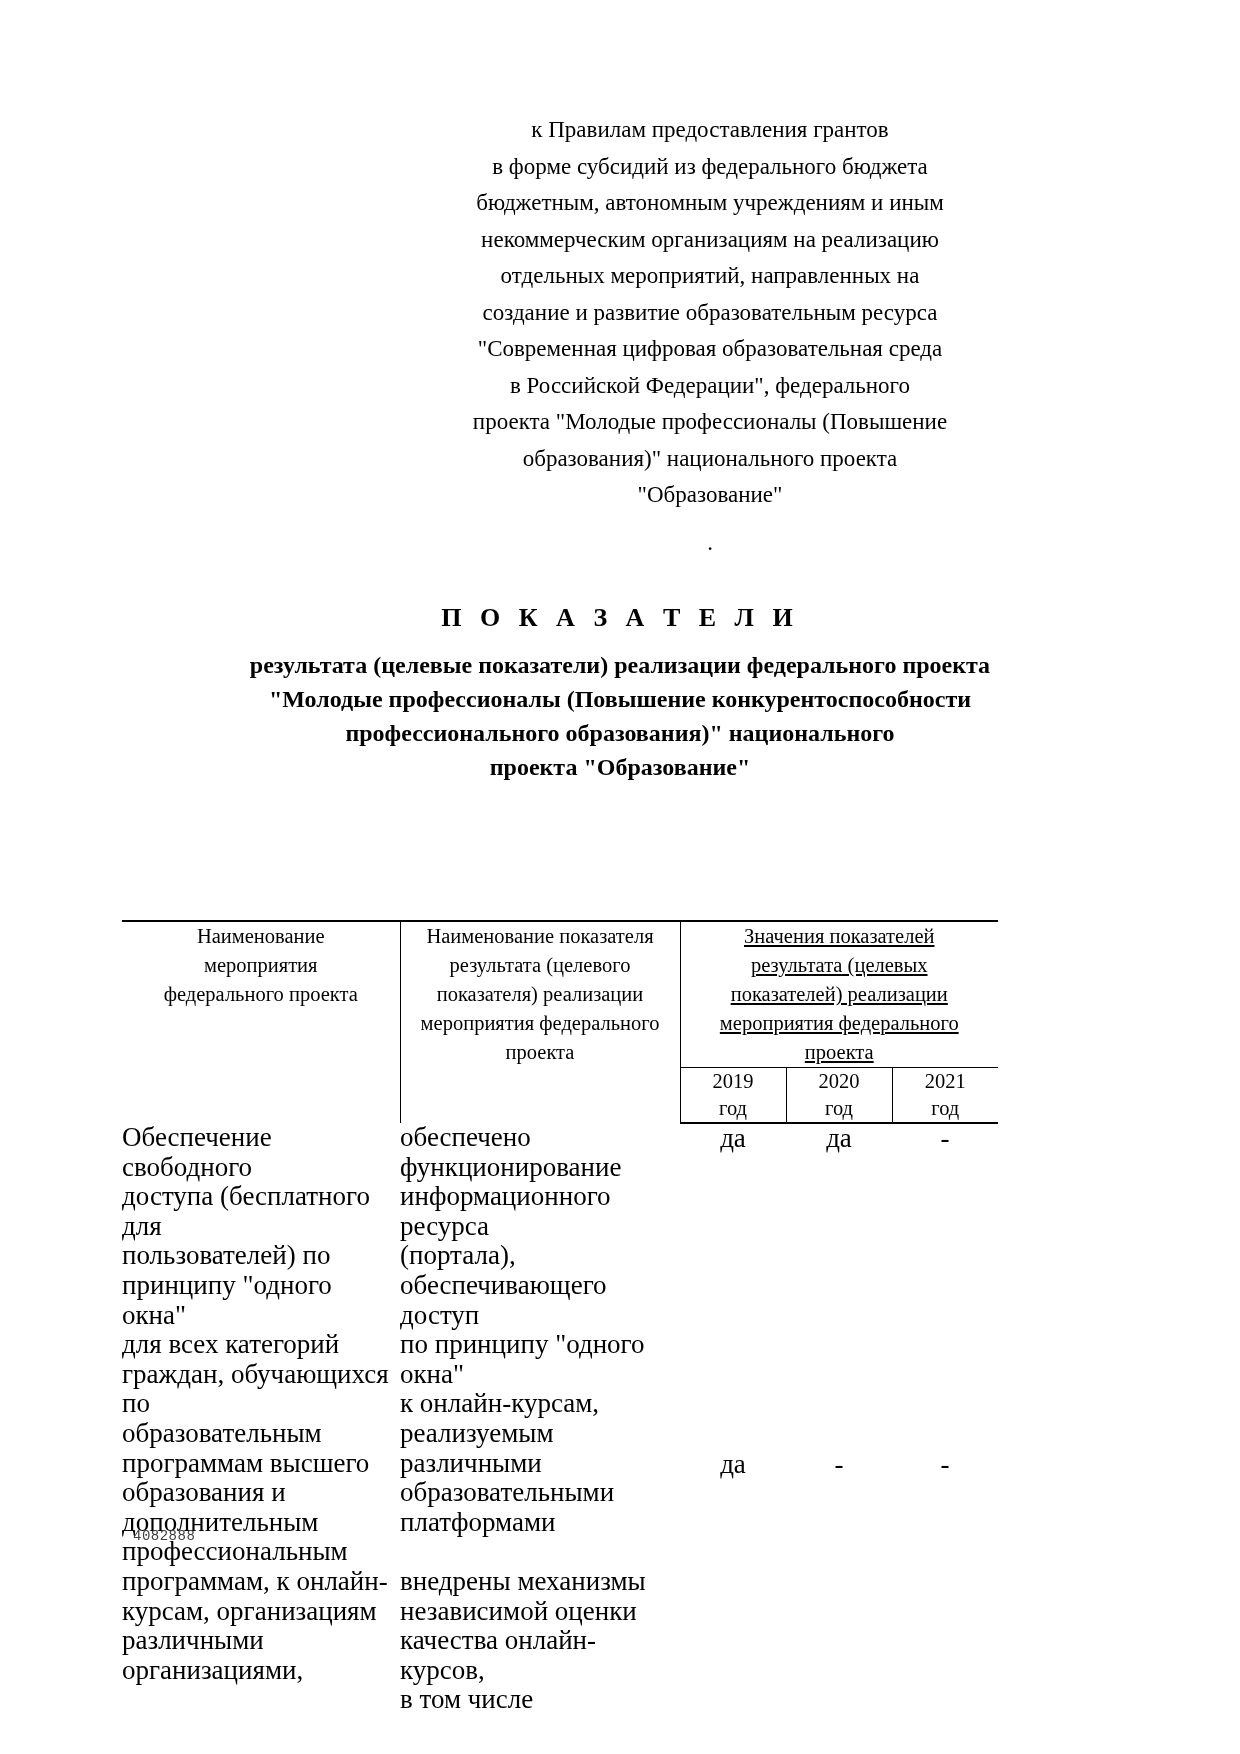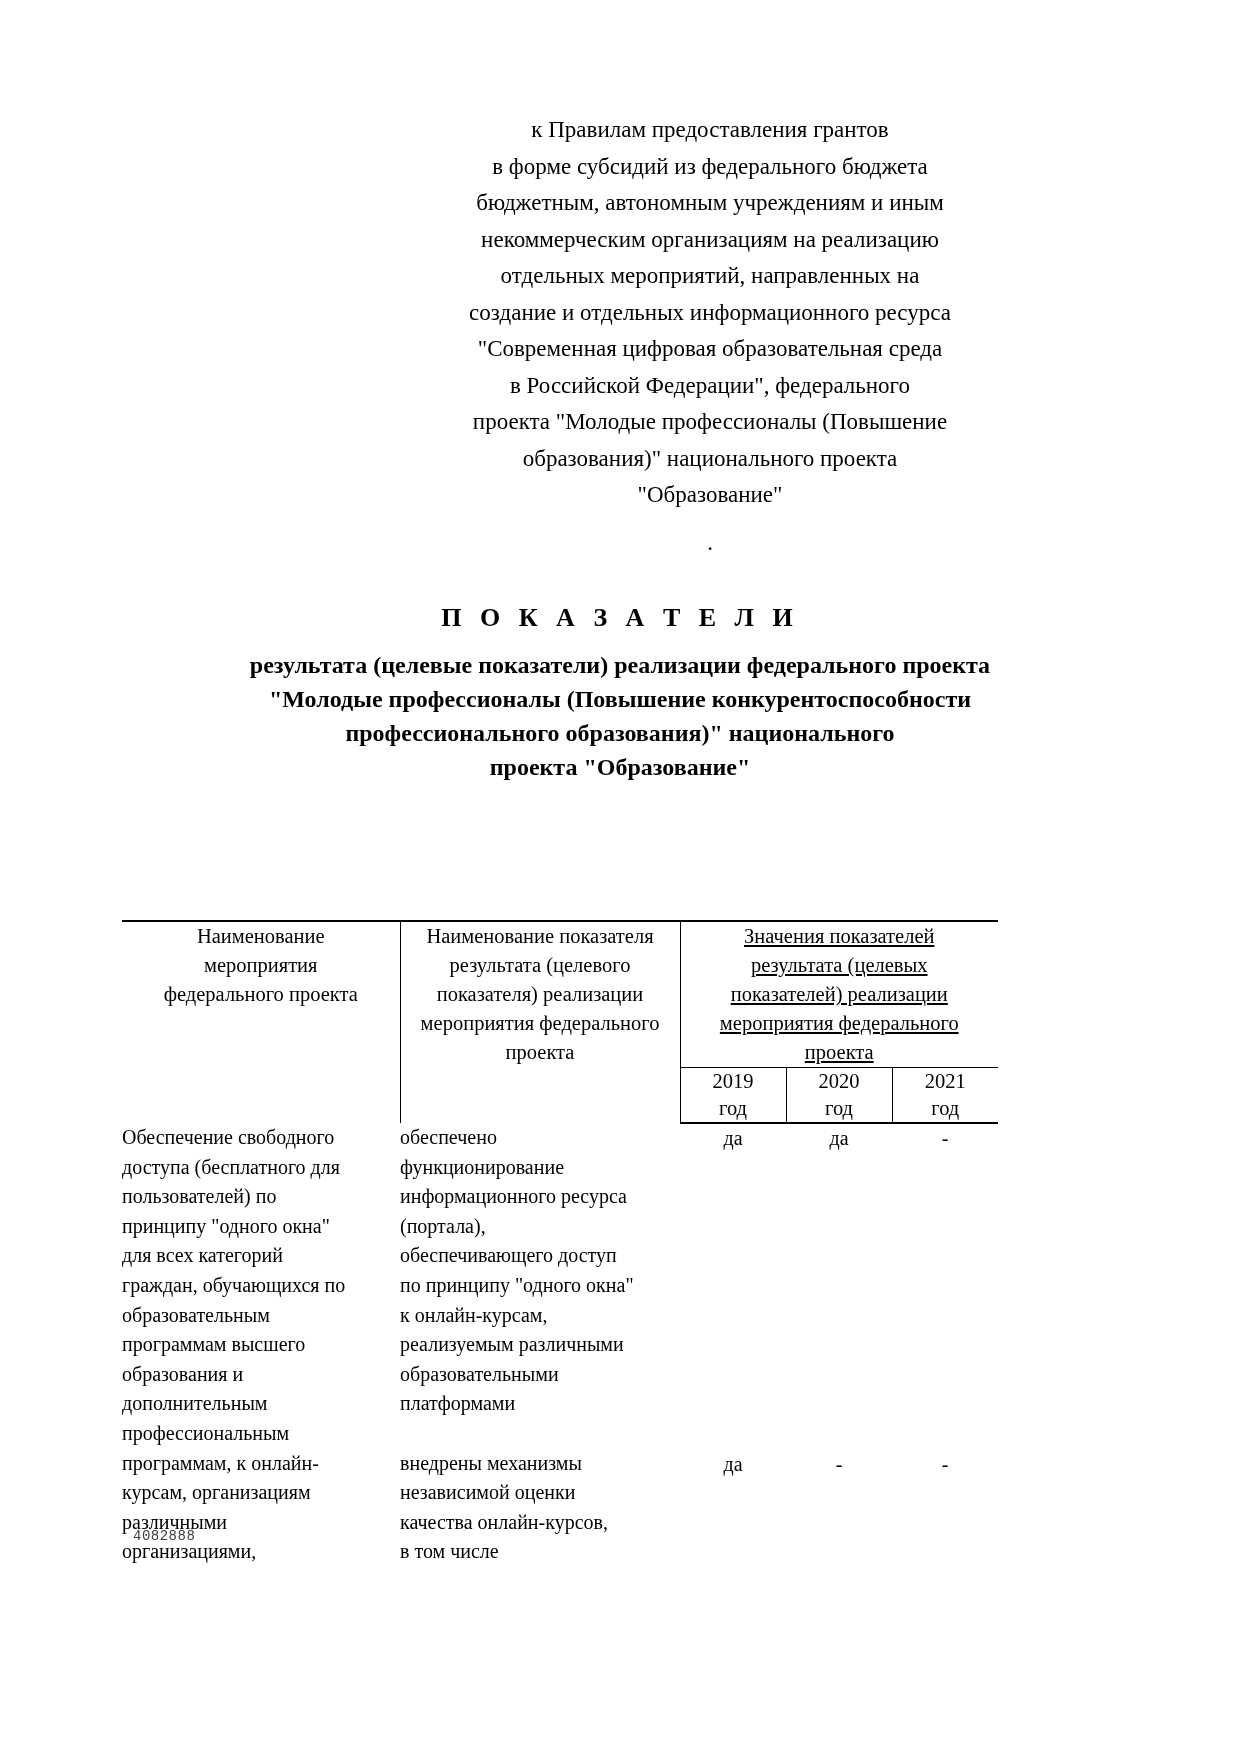--- a/index.html
+++ b/index.html
@@ -122,21 +122,21 @@
     font-size: 20.5px;
     line-height: 27px;
     border-top: 1.6px solid #000;
     padding: 4px 2px 6px 2px;
     vertical-align: top;
   }
   .hd-year.sep { border-left: 1.6px solid #000; }
   .hd-bottom-year { border-bottom: 2.2px solid #000; }
 
   .body-cell {
-    font-size: 20px;
+    font-size: 27px;
     line-height: 29.6px;
     padding: 16px 10px 0 8px;
     vertical-align: top;
     text-align: left;
   }
   .body-cell.center {
     text-align: center;
     padding-left: 0;
     padding-right: 0;
   }
@@ -163,21 +163,21 @@
 
 <div class="page">
 
   <div class="appendix-block">
     <div class="appendix-lines">
       <div>к Правилам предоставления грантов</div>
       <div>в форме субсидий из федерального бюджета</div>
       <div>бюджетным, автономным учреждениям и иным</div>
       <div>некоммерческим организациям на реализацию</div>
       <div>отдельных мероприятий, направленных на</div>
-      <div>создание и отдельных информационного ресурса</div>
+      <div>создание и развитие образовательным ресурса</div>
       <div>"Современная цифровая образовательная среда</div>
       <div>в Российской Федерации", федерального</div>
       <div>проекта "Молодые профессионалы (Повышение</div>
       <div>образования)" национального проекта</div>
       <div>"Образование"</div>
     </div>
   </div>
 
   <div class="dot-sep">.</div>
 

